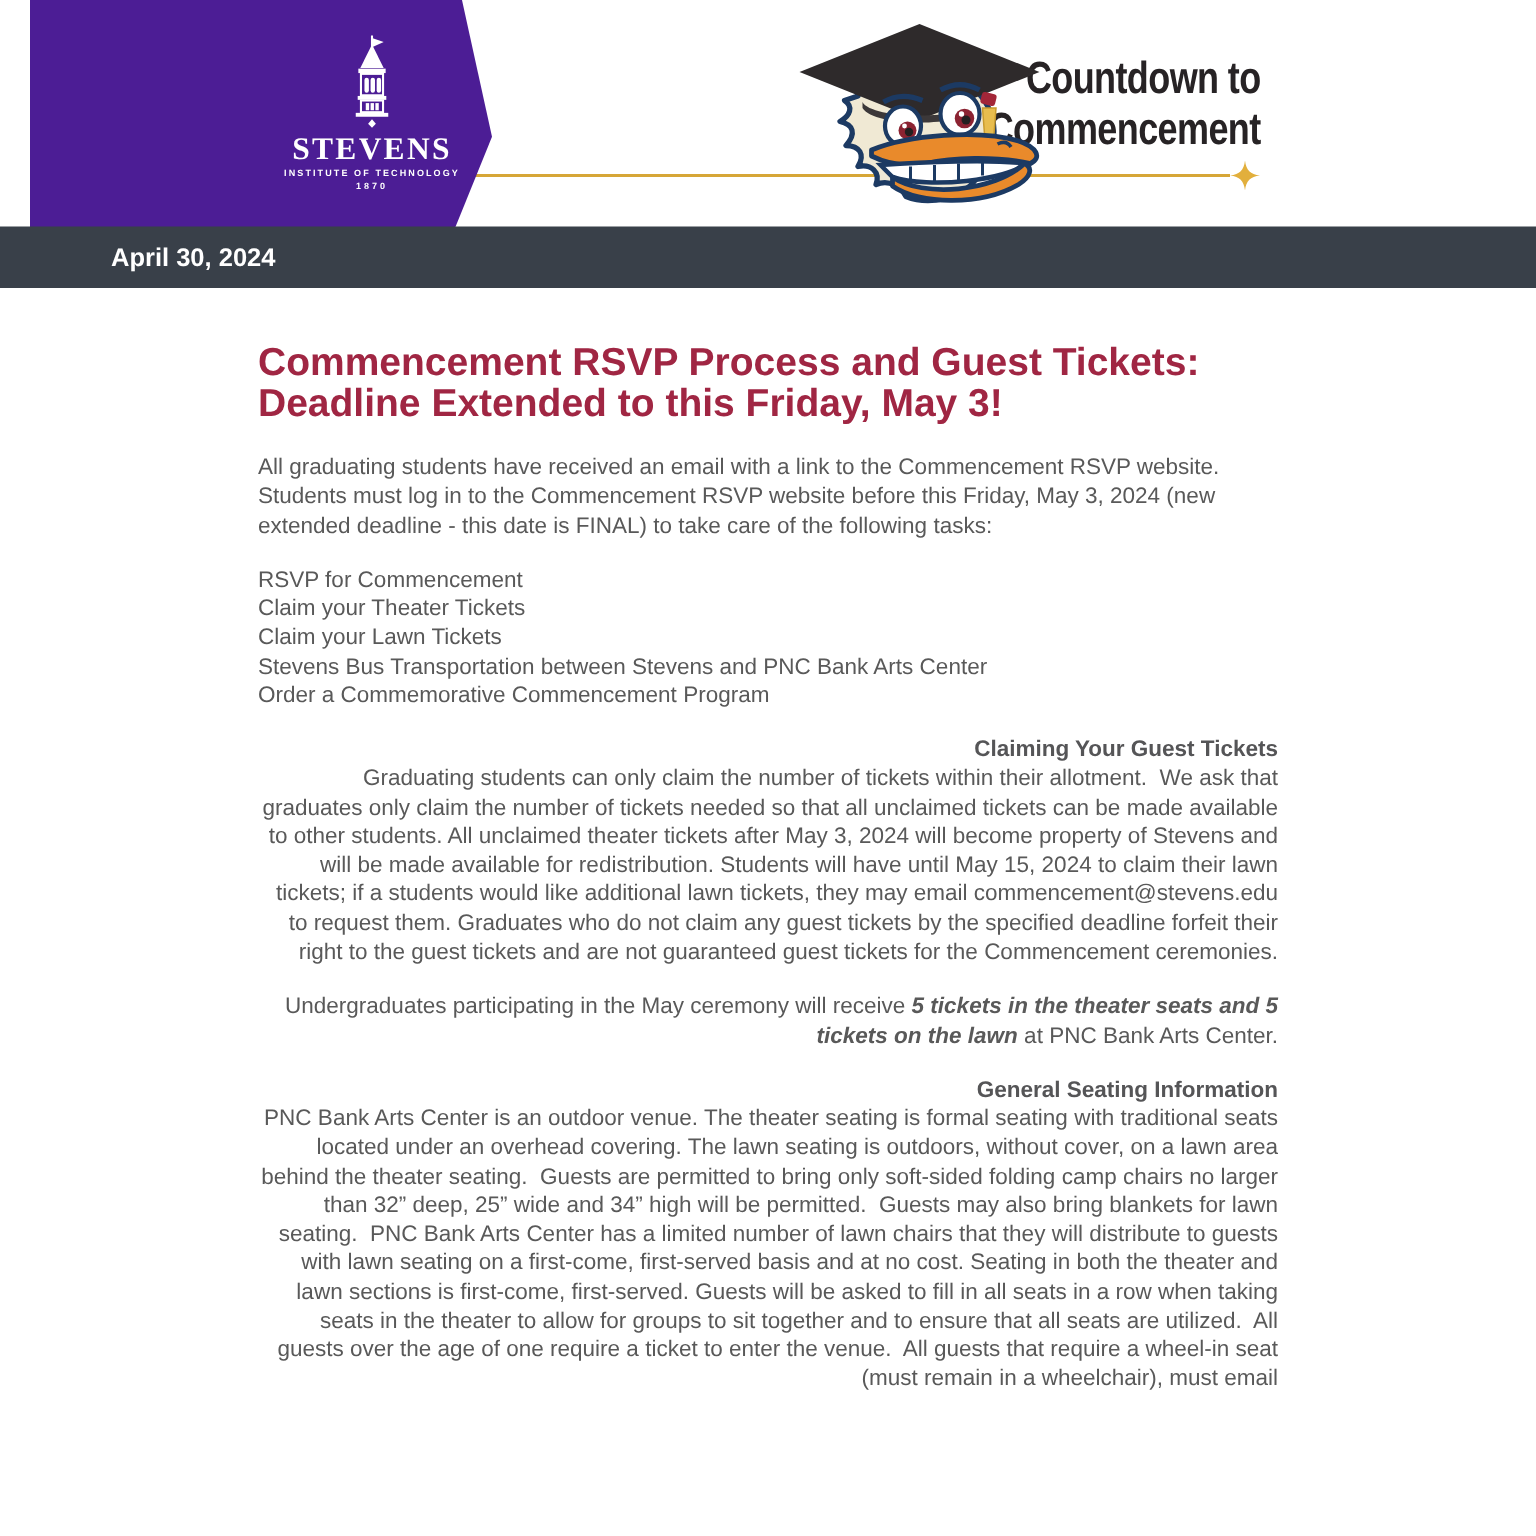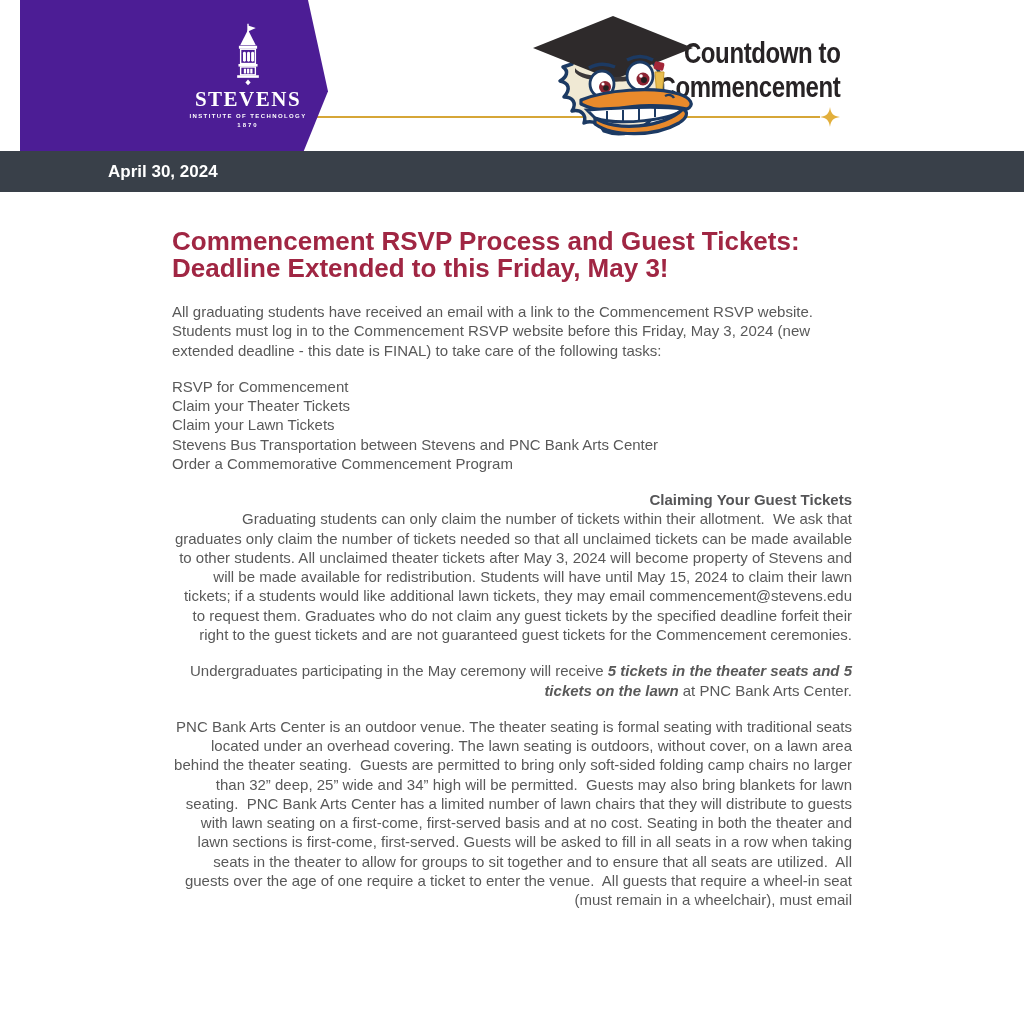--- a/index.html
+++ b/index.html
@@ -27,21 +27,21 @@
 
   .masthead-title { position:absolute; right:184px; top:36px; text-align:right;
                     font-weight:bold; font-size:30px; line-height:34px; color:#272325;
                     letter-spacing:-0.5px; transform:scaleX(0.8); transform-origin:100% 0;
                     z-index:2; white-space:nowrap; }
 
   .sparkle { position:absolute; left:820px; top:107px; width:20px; height:20px; z-index:2; }
 
   .date-bar { position:absolute; left:0; top:151px; width:1024px; height:41px;
               background:#394049; z-index:4; }
-  .date-bar span { display:block; padding-left:108px; line-height:41px; color:#ffffff;
+  .date-bar span { display:block; padding-left:74px; line-height:41px; color:#ffffff;
                    font-weight:bold; font-size:17px; }
 
   
   .article { margin-left:172px; width:680px; color:#595959; font-size:15px; line-height:1.285; }
   .article-title { font-weight:bold; font-size:26px; line-height:27px; color:#a02643;
                    margin:36px 0 20px 0; }
   .para { margin:0 0 17px 0; white-space:pre-wrap; }
   .tasks { margin:0 0 17px 0; }
   .section { margin:0 0 17px 0;text-align:right; }
   .section-heading { font-weight:bold; color:#555557; }
@@ -159,16 +159,17 @@
   </div>
 
   <div class="section">
     <div class="section-text"><span>Undergraduates participating in the May ceremony will receive </span><span class="em">5 tickets in the theater seats and 5 tickets on the lawn</span><span> at PNC Bank Arts Center.</span></div>
   </div>
 
   <div class="section">
   </div>
 
   <div class="section">
+    <div class="section-heading">General Seating Information</div>
     <div class="section-text">PNC Bank Arts Center is an outdoor venue. The theater seating is formal seating with traditional seats located under an overhead covering. The lawn seating is outdoors, without cover, on a lawn area behind the theater seating.  Guests are permitted to bring only soft-sided folding camp chairs no larger than 32” deep, 25” wide and 34” high will be permitted.  Guests may also bring blankets for lawn seating.  PNC Bank Arts Center has a limited number of lawn chairs that they will distribute to guests with lawn seating on a first-come, first-served basis and at no cost. Seating in both the theater and lawn sections is first-come, first-served. Guests will be asked to fill in all seats in a row when taking seats in the theater to allow for groups to sit together and to ensure that all seats are utilized.  All guests over the age of one require a ticket to enter the venue.  All guests that require a wheel-in seat (must remain in a wheelchair), must email</div>
   </div>
 
 </div>
 
 </body></html>

